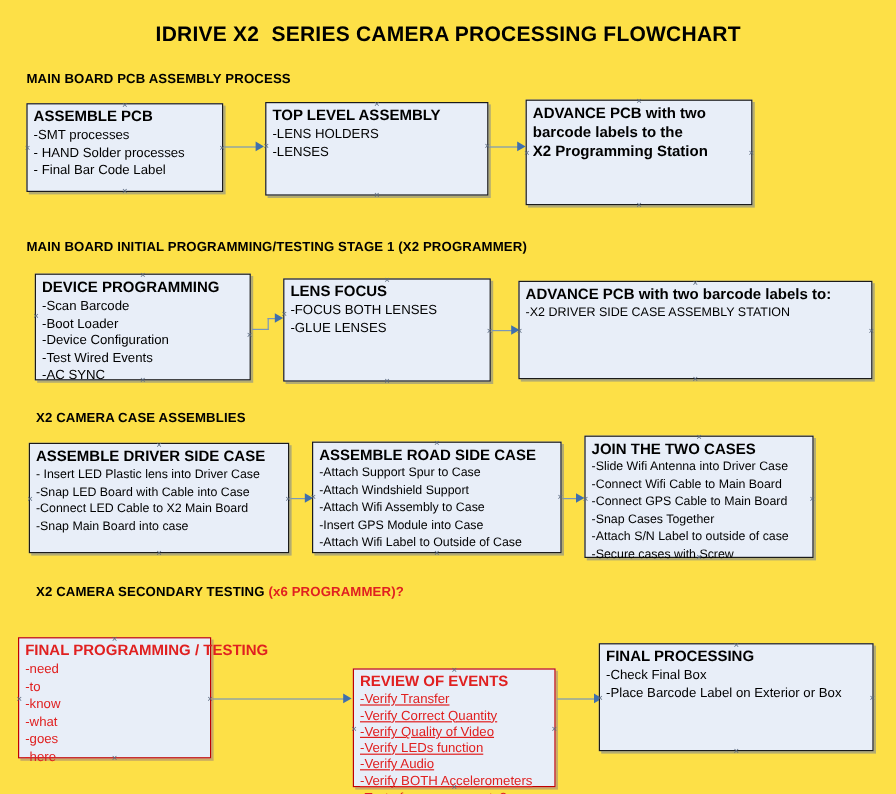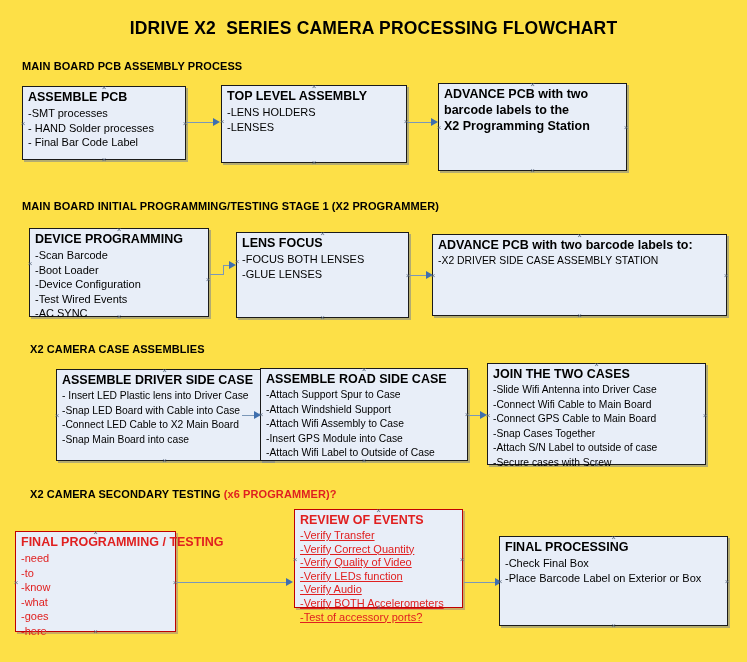--- a/index.html
+++ b/index.html
@@ -196,21 +196,21 @@
     <span class="cx" style="left:50%; top:0;"></span>
     <span class="cx" style="left:0; top:50%;"></span>
     <span class="cx" style="left:100%; top:50%;"></span>
     <span class="cx" style="left:50%; top:100%;"></span>
   </div>
 
   <div class="section-header" style="left:30px; top:343px;">
     <span>X2 CAMERA CASE ASSEMBLIES</span>
   </div>
 
-  <div class="node small-lines" style="left:24px; top:369px; width:217px; height:92px;margin-left:32px;">
+  <div class="node small-lines" style="left:24px; top:369px; width:217px; height:92px;">
     <div class="node-title">ASSEMBLE DRIVER SIDE CASE</div>
     <div class="node-line">- Insert LED Plastic lens into Driver Case</div>
     <div class="node-line">-Snap LED Board with Cable into Case</div>
     <div class="node-line">-Connect LED Cable to X2 Main Board</div>
     <div class="node-line">-Snap Main Board into case</div>
     <span class="cx" style="left:50%; top:0;"></span>
     <span class="cx" style="left:0; top:50%;"></span>
     <span class="cx" style="left:100%; top:50%;"></span>
     <span class="cx" style="left:50%; top:100%;"></span>
   </div>
@@ -227,21 +227,21 @@
     <div class="node-line">-Attach Wifi Label to Outside of Case</div>
     <span class="cx" style="left:50%; top:0;"></span>
     <span class="cx" style="left:0; top:50%;"></span>
     <span class="cx" style="left:100%; top:50%;"></span>
     <span class="cx" style="left:50%; top:100%;"></span>
   </div>
 
   <div class="conn" style="left:469px; top:415px; width:15px;"></div>
   <div class="arrowhead" style="left:480px; top:410.5px;"></div>
 
-  <div class="node small-lines" style="left:487px; top:363px; width:219px; height:102px;">
+  <div class="node small-lines" style="left:487px; top:363px; width:191px; height:102px;">
     <div class="node-title">JOIN THE TWO CASES</div>
     <div class="node-line">-Slide Wifi Antenna into Driver Case</div>
     <div class="node-line">-Connect Wifi Cable to Main Board</div>
     <div class="node-line">-Connect GPS Cable to Main Board</div>
     <div class="node-line">-Snap Cases Together</div>
     <div class="node-line">-Attach S/N Label to outside of case</div>
     <div class="node-line">-Secure cases with Screw</div>
     <span class="cx" style="left:50%; top:0;"></span>
     <span class="cx" style="left:0; top:51%;"></span>
     <span class="cx" style="left:100%; top:51%;"></span>
@@ -262,21 +262,21 @@
     <div class="node-line">-here</div>
     <span class="cx" style="left:50%; top:0;"></span>
     <span class="cx" style="left:0; top:51%;"></span>
     <span class="cx" style="left:100%; top:51%;"></span>
     <span class="cx" style="left:50%; top:100%;"></span>
   </div>
 
   <div class="conn" style="left:177px; top:582px; width:112px;"></div>
   <div class="arrowhead" style="left:286px; top:577.5px;"></div>
 
-  <div class="node red-box red-text tight" style="left:294px; top:509px; width:169px; height:99px;">
+  <div class="node red-box red-text tight" style="left:294px; top:557px; width:169px; height:99px;">
     <div class="node-title">REVIEW OF EVENTS</div>
     <div class="node-line">-Verify Transfer</div>
     <div class="node-line">-Verify Correct Quantity</div>
     <div class="node-line">-Verify Quality of Video</div>
     <div class="node-line">-Verify LEDs function</div>
     <div class="node-line">-Verify Audio</div>
     <div class="node-line">-Verify BOTH Accelerometers</div>
     <div class="node-line">-Test of accessory ports?</div>
     <span class="cx" style="left:50%; top:0;"></span>
     <span class="cx" style="left:0; top:51%;"></span>

